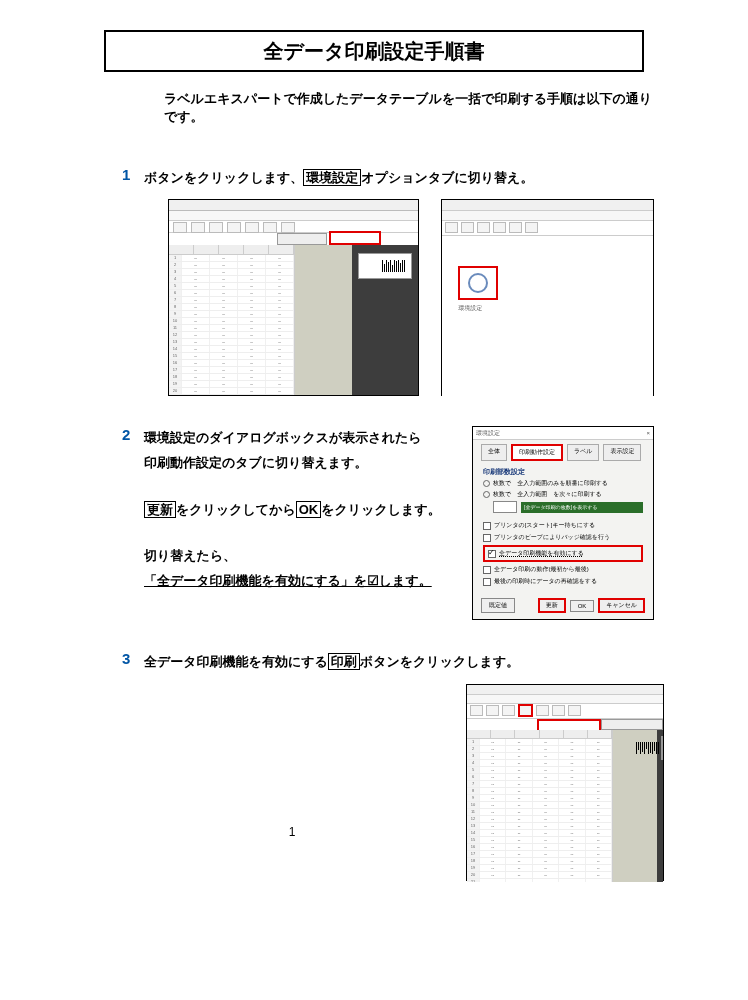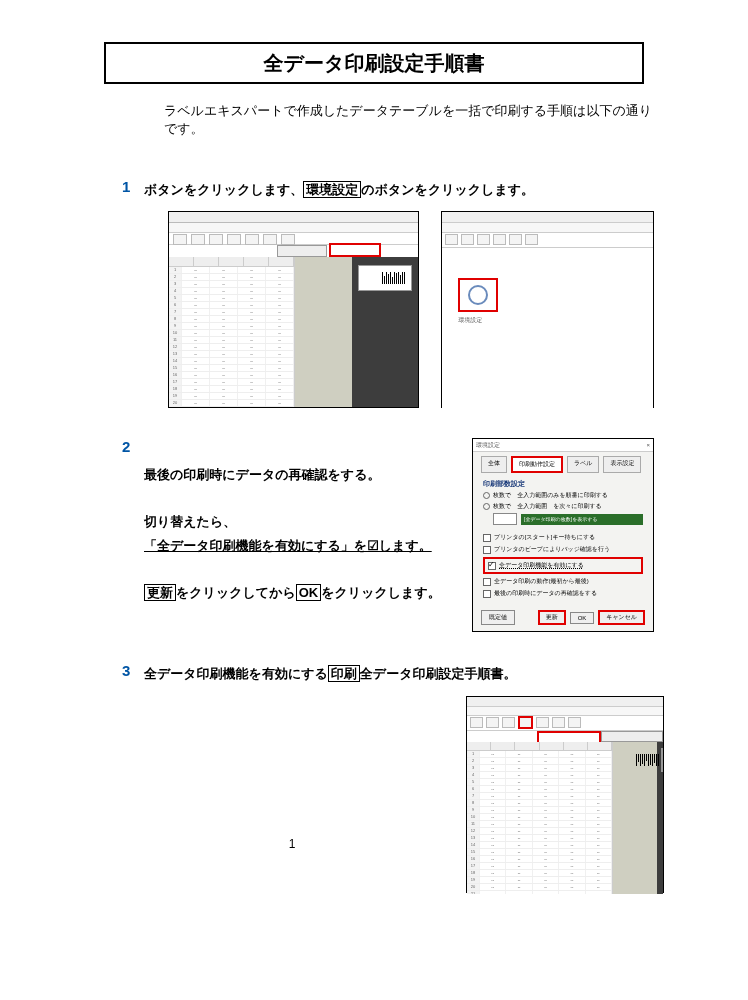--- a/index.html
+++ b/index.html
@@ -5,36 +5,36 @@
   body {
     margin: 0;
     padding: 0;
     background: #fff;
     font-family: "MS PGothic", "Meiryo", sans-serif;
     color: #000;
     font-size: 13px;
   }
   .page {
     width: 640px;
-    margin: 12px auto;
+    margin: 0 auto;
     padding: 30px 40px 20px 40px;
     box-sizing: border-box;
   }
   .title-box {
     border: 2px solid #000;
     text-align: center;
     padding: 6px 0 5px 0;
     margin: 0 10px 18px 10px;
     font-weight: bold;
     font-size: 20px;
   }
   .intro {
     margin-left: 70px;
     margin-bottom: 40px;
-    font-weight: normal;
+    font-weight: bold;
     font-size: 13px;
   }
 
   .step {
     margin-left: 28px;
     margin-bottom: 30px;
   }
   .step-line {
     display: flex;
     align-items: flex-start;
@@ -211,21 +211,21 @@
 <div class="page">
 
   <div class="title-box">全データ印刷設定手順書</div>
 
   <div class="intro">ラベルエキスパートで作成したデータテーブルを一括で印刷する手順は以下の通りです。</div>
 
   <div class="step">
     <div class="step-line">
       <div class="step-num">1</div>
       <div class="step-text">
-        <span>ボタンをクリックします、</span><span class="boxed">環境設定</span><span>のボタンをクリックします。</span>
+        <span>ボタンをクリックします、</span><span class="boxed">環境設定</span><span>オプションタブに切り替え。</span>
       </div>
     </div>
 
     <div class="shots-row">
 
       <div class="shot shot1a">
         <div class="titlebar"></div>
         <div class="menubar"></div>
         <div class="toolbar">
           <div class="toolbtn"></div>
@@ -434,29 +434,29 @@
       </div>
     </div>
   </div>
 
   <div class="step">
     <div class="step2-layout">
       <div style="display:flex;">
         <div class="step-num">2</div>
         <div class="step2-text">
           <p>
-            <br>
-            <span>最後の印刷時にデータの再確認をする。</span>
+            <span>環境設定のダイアログボックスが表示されたら</span><br>
+            <span>印刷動作設定のタブに切り替えます。</span>
+          </p>
+          <p>
+            <span class="boxed">更新</span><span>をクリックしてから</span><span class="boxed">OK</span><span>をクリックします。</span>
           </p>
           <p>
             <span>切り替えたら、</span><br>
             <span class="underline">「全データ印刷機能を有効にする」を☑します。</span>
-          </p>
-          <p>
-            <span class="boxed">更新</span><span>をクリックしてから</span><span class="boxed">OK</span><span>をクリックします。</span>
           </p>
         </div>
       </div>
 
       <div class="shot shot2">
         <div class="titlebar">
           <span>環境設定</span>
           <span>×</span>
         </div>
         <div class="tabs">
@@ -510,21 +510,21 @@
           <div class="redbtn">キャンセル</div>
         </div>
       </div>
     </div>
   </div>
 
   <div class="step">
     <div class="step-line">
       <div class="step-num">3</div>
       <div class="step-text">
-        <span>全データ印刷機能を有効にする</span><span class="boxed">印刷</span><span>全データ印刷設定手順書。</span>
+        <span>全データ印刷機能を有効にする</span><span class="boxed">印刷</span><span>ボタンをクリックします。</span>
       </div>
     </div>
 
     <div class="step3-layout" style="margin-top:10px;">
       <div style="flex:0 0 340px; text-align:center; padding-top:140px;">
         <span class="page-num">1</span>
       </div>
 
       <div class="shot shot3">
         <div class="titlebar"></div>

